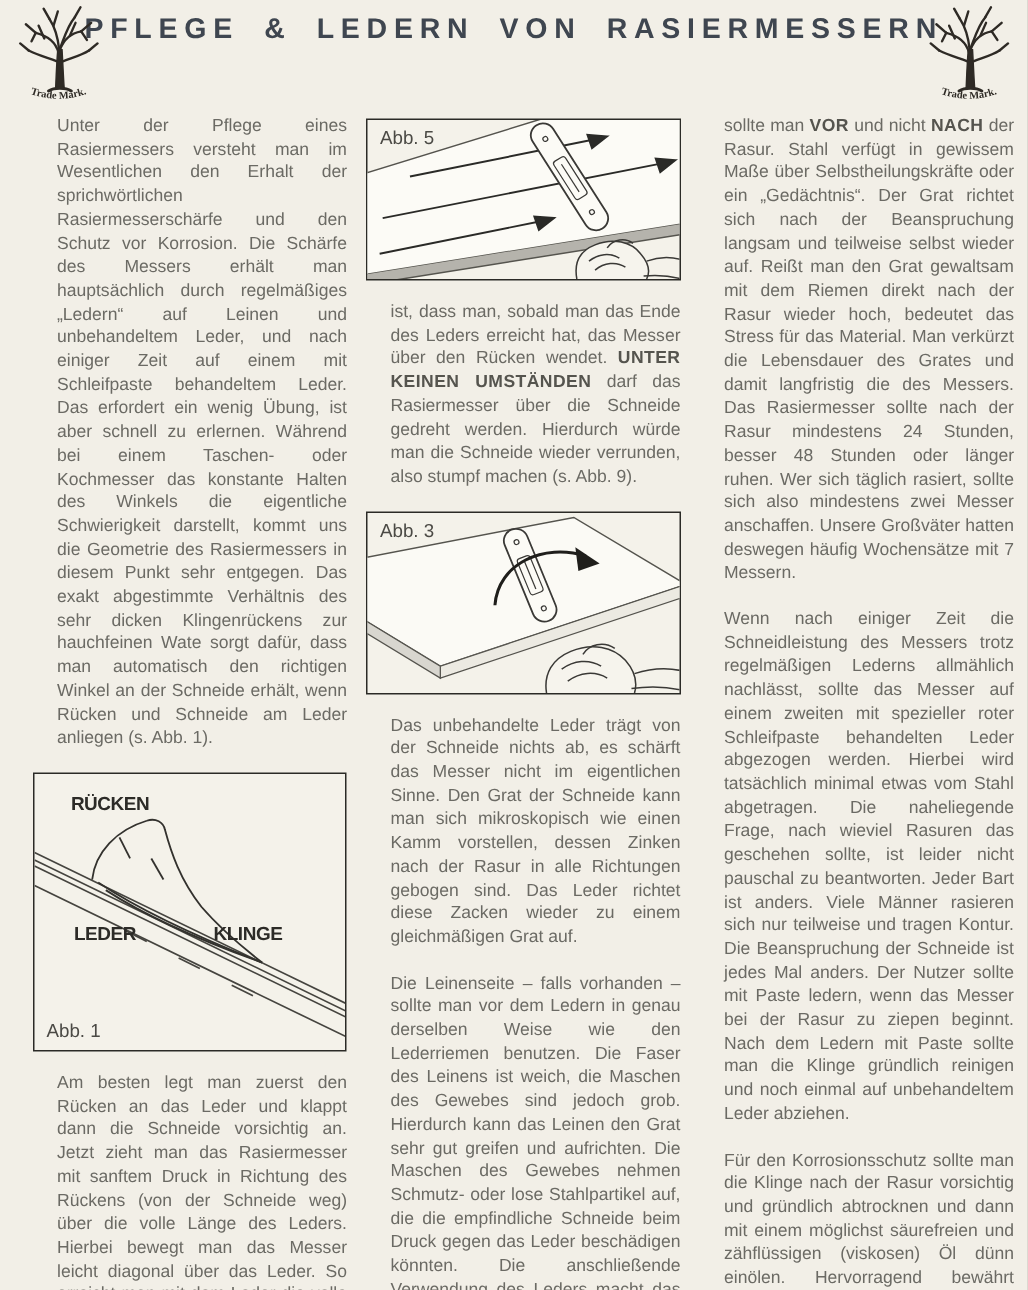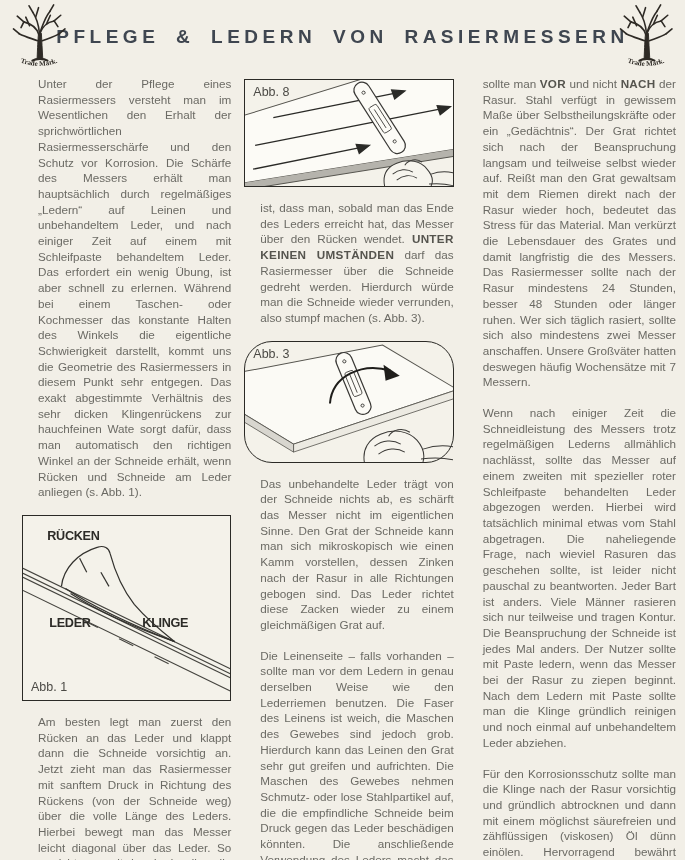--- a/index.html
+++ b/index.html
@@ -8,21 +8,21 @@
     width:685px; height:860px;
     margin:0 auto;
     background:#f2efe7;
     overflow:hidden;
     font-family:"Liberation Sans", sans-serif;
     color:#6b6a64;
   }
   
   .hdr { position:relative; height:74px; }
   .title {
-    margin:0; padding-top:26px;
+    margin:0; padding-top:9px;
     text-align:center;
     font-size:19px; font-weight:bold;
     letter-spacing:4.5px; word-spacing:7px;
     color:#3f4650;
     white-space:nowrap;
   }
   .tree { position:absolute; top:2px; width:62px; height:70px; }
   .tree-left  { left:8px; }
   .tree-right { right:8px; }
   
@@ -43,21 +43,21 @@
   
   .figbox {
     position:relative;
     margin:4px 0 13px 0;
     border:1.5px solid #2b2a26;
     background:#f4f2ea;
   }
   .figbox svg { display:block; width:100%; height:100%; }
   .fig1 { height:184px; margin-top:6px; }
   .fig2 { height:106px; margin-top:3px; }
-  .fig3 { height:120px; margin-top:1px;border-radius:28px; }
+  .fig3 { height:120px; margin-top:1px; }
   .figcap {
     position:absolute; left:8px;
     font-size:12.5px; color:#4b4a45;
   }
   .cap-top { top:5px; }
   .cap-bottom { bottom:6px;text-align:center; }
   .diagram-label {
     font-family:"Liberation Sans", sans-serif;
     font-weight:bold; font-size:12.5px;
     fill:#2c2b27; letter-spacing:-0.3px;
@@ -171,24 +171,24 @@
           </g>
           <g stroke="#3a3936" stroke-width="1" fill="none">
             <path d="M138 107 C136 96 140 88 150 84 C162 79 174 82 180 90 C186 97 186 103 184 107" fill="#f6f4ed"></path>
             <path d="M146 95 C152 90 160 89 166 93"></path>
             <path d="M150 101 C156 96 164 95 170 99"></path>
             <path d="M158 86 C162 80 170 79 175 83"></path>
             <path d="M184 95 C192 92 200 92 207 94"></path>
             <path d="M182 105 C192 104 200 105 207 107"></path>
           </g>
         </svg>
-        <figcaption class="figcap cap-top">Abb. 8</figcaption>
+        <figcaption class="figcap cap-top">Abb. 5</figcaption>
       </figure>
 
-      <p class="body"><span>ist, dass man, sobald man das Ende des Leders erreicht hat, das Messer über den Rücken wendet. </span><strong class="b">UNTER KEINEN UMSTÄNDEN</strong><span> darf das Rasiermesser über die Schneide gedreht werden. Hierdurch würde man die Schneide wieder verrunden, also stumpf machen (s. Abb. 3).</span></p>
+      <p class="body"><span>ist, dass man, sobald man das Ende des Leders erreicht hat, das Messer über den Rücken wendet. </span><strong class="b">UNTER KEINEN UMSTÄNDEN</strong><span> darf das Rasiermesser über die Schneide gedreht werden. Hierdurch würde man die Schneide wieder verrunden, also stumpf machen (s. Abb. 9).</span></p>
 
       <figure class="figbox fig3">
         <svg viewBox="0 0 205 121" preserveAspectRatio="none">
           <polygon points="-2,30 136,3 210,48 48,103 -2,72" fill="#fbfaf5" stroke="#55544e" stroke-width="1"></polygon>
           <polygon points="48,103 210,48 210,56 48,111" fill="#eceae2" stroke="#55544e" stroke-width="0.8"></polygon>
           <polygon points="-2,72 48,103 48,111 -2,80" fill="#d8d6cf" stroke="#55544e" stroke-width="0.8"></polygon>
           <g transform="translate(96,14) rotate(68)">
             <rect x="-3" y="-8" width="66" height="16" rx="8" fill="#fcfbf6" stroke="#3a3936" stroke-width="1.2"></rect>
             <rect x="17" y="-4.5" width="26" height="9" rx="2" fill="none" stroke="#3a3936" stroke-width="0.8"></rect>
             <path d="M20 0 H40" stroke="#3a3936" stroke-width="0.8"></path>

